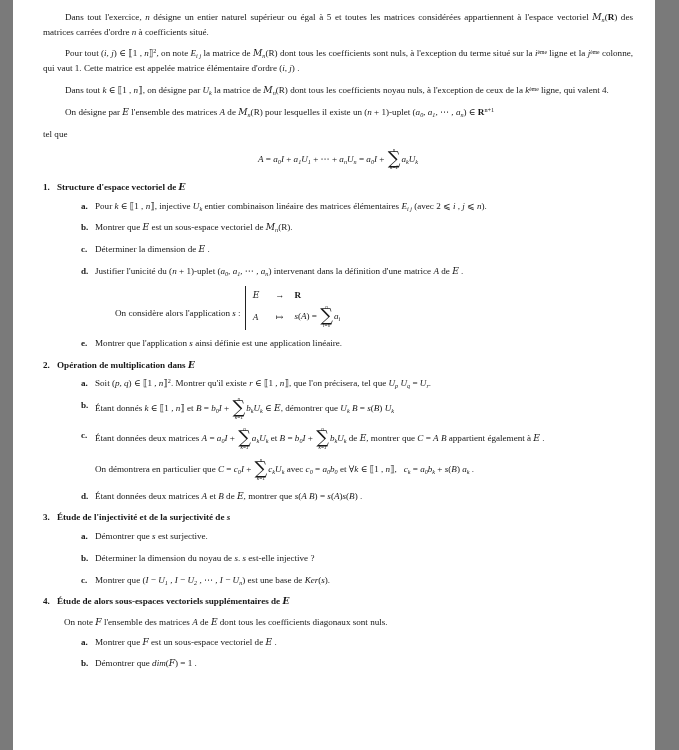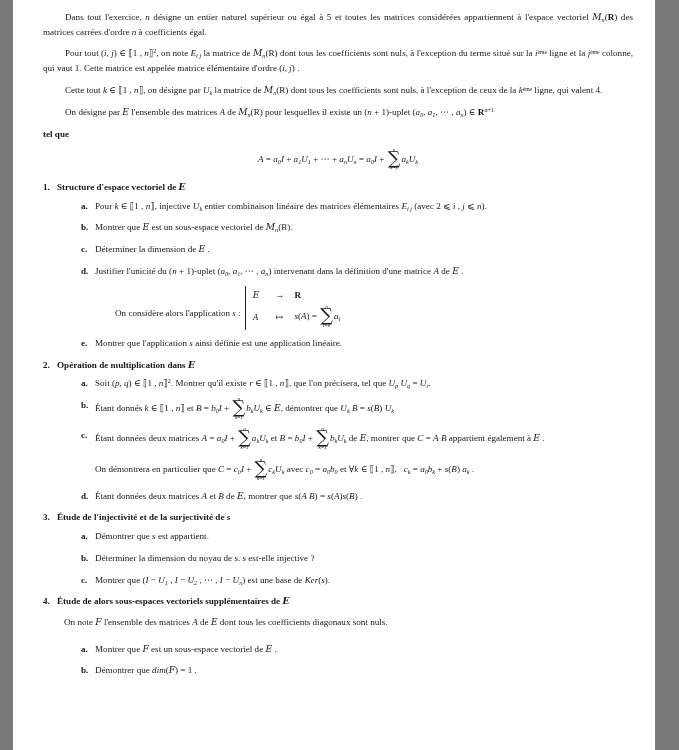--- a/index.html
+++ b/index.html
@@ -24,21 +24,21 @@
     padding: 10px 22px 0 30px;
     color: #171717;
     font-size: 9.1px;
     line-height: 1.62;
     text-align: justify;
   }
   p {
     margin: 0 0 7px 0;
     text-indent: 22px;
   }
-  p.noindent { text-indent: 0; font-weight: bold; }
+  p.noindent { text-indent: 0; }
 
   .eq {
     text-align: center;
     text-indent: 0;
     margin: 6px 0 9px 0;
   }
 
   
   i, .it { font-style: italic; }
   .bb { font-family: "Liberation Serif", serif; font-weight: bold; font-style: normal; }
@@ -109,21 +109,21 @@
   .sub-list > li > .lbl {
     position: absolute;
     left: 0;
     top: 0;
     font-weight: bold;
     font-style: normal;
   }
   .inline-note {
     padding-left: 21px;
     text-indent: 0;
-    margin: 6px 0 12px 0;
+    margin: 6px 0 5px 0;
   }
   .note-indent {
     padding-left: 38px;
     text-indent: 0;
     margin: 0 0 7px 0;
   }
 
   
   .appdef {
     display: block;
@@ -155,26 +155,26 @@
     vertical-align: middle;
     white-space: nowrap;
   }
   .appdef td.arrow { padding: 2px 10px; text-align: center; }
 </style>
 </head>
 <body>
 
 <div id="page">
 
-  <p><span>Dans tout l'exercice, </span><i>n</i><span> désigne un entier naturel supérieur ou égal à 5 et toutes les matrices considérées appartiennent à l'espace vectoriel </span><i class="cal">M</i><span class="sub">n</span><span>(</span><span class="bb">R</span><span>) des matrices carrées d'ordre </span><i>n</i><span> à coefficients égal.</span></p>
+  <p><span>Dans tout l'exercice, </span><i>n</i><span> désigne un entier naturel supérieur ou égal à 5 et toutes les matrices considérées appartiennent à l'espace vectoriel </span><i class="cal">M</i><span class="sub">n</span><span>(</span><span class="bb">R</span><span>) des matrices carrées d'ordre </span><i>n</i><span> à coefficients situé.</span></p>
 
 
   <p><span>Pour tout (</span><i>i</i><span>, </span><i>j</i><span>) ∈ ⟦1 , </span><i>n</i><span>⟧</span><span class="sup">2</span><span>, on note </span><i>E</i><span class="sub">i j</span><span> la matrice de </span><i class="cal">M</i><span class="sub">n</span><span>(R) dont tous les coefficients sont nuls, à l'exception du terme situé sur la </span><i>i</i><span class="supi">ème</span><span> ligne et la </span><i>j</i><span class="supi">ème</span><span> colonne, qui vaut 1. Cette matrice est appelée matrice élémentaire d'ordre (</span><i>i</i><span>, </span><i>j</i><span>) .</span></p>
 
-  <p><span>Cette tout </span><i>k</i><span> ∈ ⟦1 , </span><i>n</i><span>⟧, on désigne par </span><i>U</i><span class="sub">k</span><span> la matrice de </span><i class="cal">M</i><span class="sub">n</span><span>(R) dont tous les coefficients sont nuls, à l'exception de ceux de la </span><i>k</i><span class="supi">ème</span><span> ligne, qui valent 4.</span></p>
+  <p><span>Dans tout </span><i>k</i><span> ∈ ⟦1 , </span><i>n</i><span>⟧, on désigne par </span><i>U</i><span class="sub">k</span><span> la matrice de </span><i class="cal">M</i><span class="sub">n</span><span>(R) dont tous les coefficients noyau nuls, à l'exception de ceux de la </span><i>k</i><span class="supi">ème</span><span> ligne, qui valent 4.</span></p>
 
   <p><span>On désigne par </span><i class="cal">E</i><span> l'ensemble des matrices </span><i>A</i><span> de </span><i class="cal">M</i><span class="sub">n</span><span>(R) pour lesquelles il existe un (</span><i>n</i><span> + 1)-uplet (</span><i>a</i><span class="sub">0</span><span>, </span><i>a</i><span class="sub">1</span><span>, ⋯ , </span><i>a</i><span class="sub">n</span><span>) ∈ </span><span class="bb">R</span><span class="sup">n+1</span></p>
   <p class="noindent"><span>tel que</span></p>
 
   <p class="eq"><i>A</i><span> = </span><i>a</i><span class="sub">0</span><i>I</i><span> + </span><i>a</i><span class="sub">1</span><i>U</i><span class="sub">1</span><span> + ⋯ + </span><i>a</i><span class="sub">n</span><i>U</i><span class="sub">n</span><span> = </span><i>a</i><span class="sub">0</span><i>I</i><span> + </span><span class="sum"><span class="top">n</span><span class="sig">∑</span><span class="bot">k=1</span></span><i>a</i><span class="sub">k</span><i>U</i><span class="sub">k</span></p>
 
   <ol class="sections">
 
     <li>
       <p class="sec-head"><span class="num">1.</span><span>Structure d'espace vectoriel de </span><i class="cal">E</i></p>
@@ -217,21 +217,21 @@
           <div class="note-indent" style="padding-left:0;margin-top:9px;"><span>On démontrera en particulier que </span><i>C</i><span> = </span><i>c</i><span class="sub">0</span><i>I</i><span> + </span><span class="sum"><span class="top">n</span><span class="sig">∑</span><span class="bot">k=1</span></span><i>c</i><span class="sub">k</span><i>U</i><span class="sub">k</span><span> avec </span><i>c</i><span class="sub">0</span><span> = </span><i>a</i><span class="sub">0</span><i>b</i><span class="sub">0</span><span> et ∀</span><i>k</i><span> ∈ ⟦1 , </span><i>n</i><span>⟧,</span>&nbsp;&nbsp;&nbsp;<i>c</i><span class="sub">k</span><span> = </span><i>a</i><span class="sub">0</span><i>b</i><span class="sub">k</span><span> + </span><i>s</i><span>(</span><i>B</i><span>) </span><i>a</i><span class="sub">k</span><span> .</span></div>
         </li>
 
         <li><span class="lbl">d.</span><span>Étant données deux matrices </span><i>A</i><span> et </span><i>B</i><span> de </span><i class="cal">E</i><span>, montrer que </span><i>s</i><span>(</span><i>A</i><span> </span><i>B</i><span>) = </span><i>s</i><span>(</span><i>A</i><span>)</span><i>s</i><span>(</span><i>B</i><span>) .</span></li>
       </ul>
     </li>
 
     <li>
       <p class="sec-head"><span class="num">3.</span><span>Étude de l'injectivité et de la surjectivité de </span><i>s</i></p>
       <ul class="sub-list">
-        <li><span class="lbl">a.</span><span>Démontrer que </span><i>s</i><span> est appartient.</span></li>
+        <li><span class="lbl">a.</span><span>Démontrer que </span><i>s</i><span> est surjective.</span></li>
         <li><span class="lbl">b.</span><span>Déterminer la dimension du noyau de </span><i>s</i><span>. </span><i>s</i><span> est-elle injective ?</span></li>
         <li><span class="lbl">c.</span><span>Montrer que (</span><i>I</i><span> − </span><i>U</i><span class="sub">1</span><span> , </span><i>I</i><span> − </span><i>U</i><span class="sub">2</span><span> , ⋯ , </span><i>I</i><span> − </span><i>U</i><span class="sub">n</span><span>) est une base de </span><i>Ker</i><span>(</span><i>s</i><span>).</span></li>
       </ul>
     </li>
 
     <li>
       <p class="sec-head"><span class="num">4.</span><span>Étude de alors sous-espaces vectoriels supplémentaires de </span><i class="cal">E</i></p>
       <p class="inline-note"><span>On note </span><i class="cal">F</i><span> l'ensemble des matrices </span><i>A</i><span> de </span><i class="cal">E</i><span> dont tous les coefficients diagonaux sont nuls.</span></p>
       <ul class="sub-list">
         <li><span class="lbl">a.</span><span>Montrer que </span><i class="cal">F</i><span> est un sous-espace vectoriel de </span><i class="cal">E</i><span> .</span></li>

